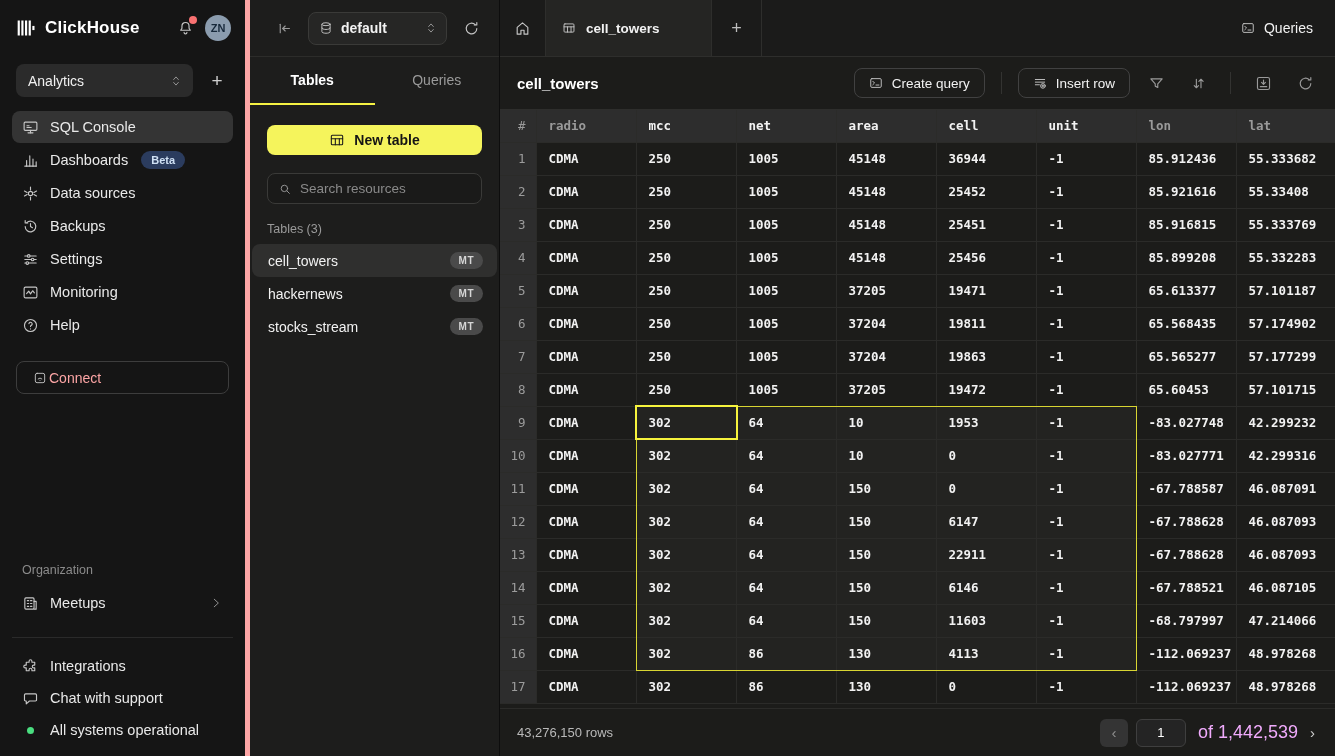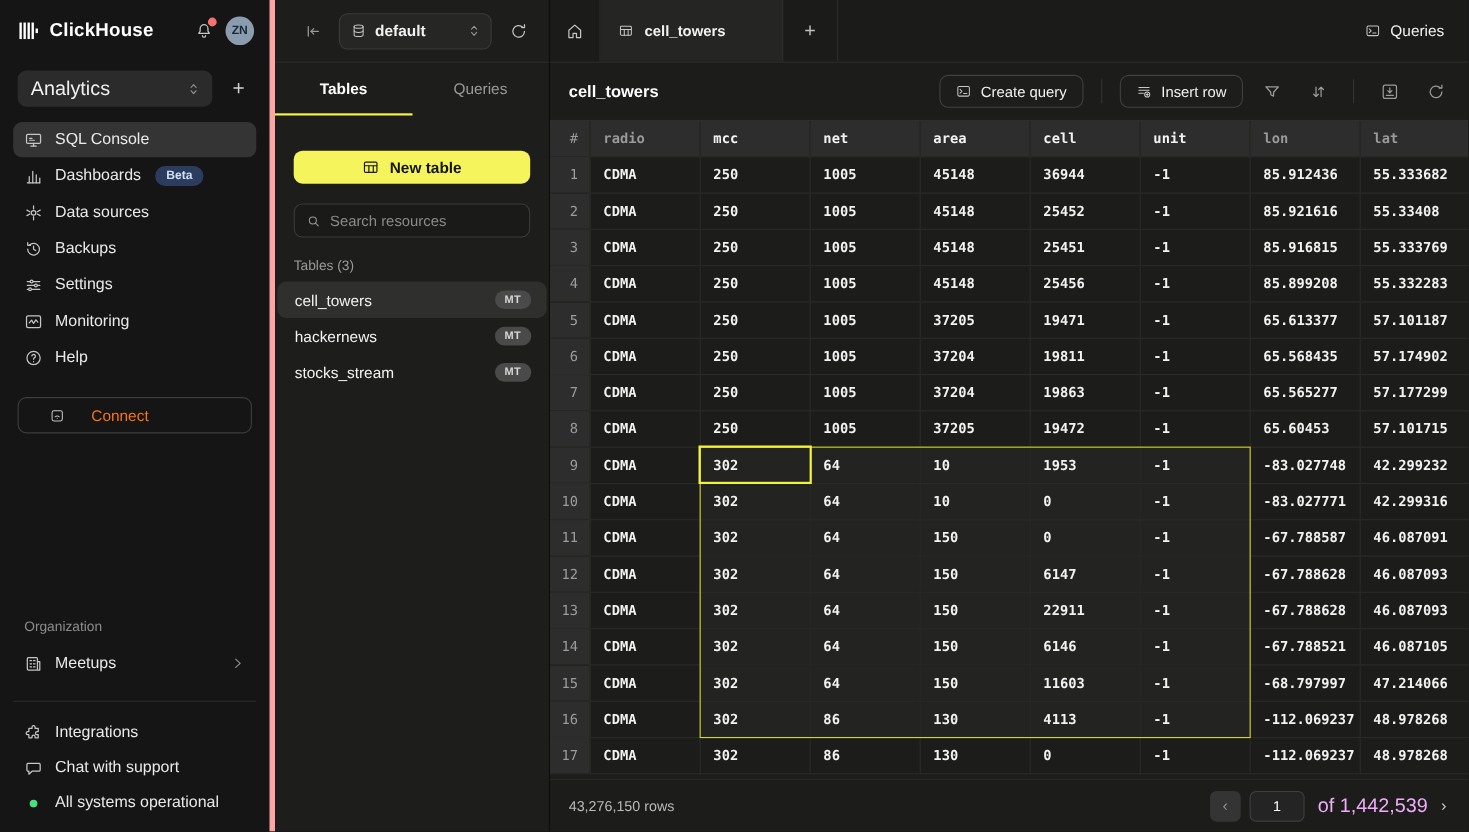--- a/index.html
+++ b/index.html
@@ -19,43 +19,43 @@
   
   .sidebar { width:250px; min-width:250px; background:#151515; border-right:5px solid #fca5a5; display:flex; flex-direction:column; }
   .side-top { display:flex; align-items:center; height:56px; padding:0 14px 0 16px; gap:9px; }
   .brand-name { font-size:17px; font-weight:700; color:#fff; letter-spacing:.2px; }
   .side-top .spacer { flex:1; }
   .bell-wrap { position:relative; width:22px; height:22px; display:flex; align-items:center; justify-content:center; }
   .bell-dot { position:absolute; top:-1px; right:-1px; width:8px; height:8px; border-radius:50%; background:#f87171; }
   .avatar { width:26px; height:26px; border-radius:50%; background:#8b9cae; color:#16283a; font-size:11px; font-weight:700; display:flex; align-items:center; justify-content:center; }
   .ws-row { display:flex; align-items:center; gap:12px; padding:8px 16px 14px 16px; }
   .ws-select { flex:1; height:33px; background:#2b2b2b; border-radius:8px; display:flex; align-items:center; padding:0 10px 0 12px; cursor:pointer; }
-  .ws-select span { flex:1; font-size:18px; color:#f0f0f0; }
+  .ws-select span { flex:1; font-size:14px; color:#f0f0f0; }
   .plus-btn { font-size:19px; color:#cfcfcf; width:24px; text-align:center; cursor:pointer; }
   .nav { padding:0 12px; display:flex; flex-direction:column; gap:1px; }
   .nav-item { display:flex; align-items:center; gap:11px; height:32px; padding:0 10px; border-radius:8px; cursor:pointer; color:#e9e9e9; font-size:14.5px; }
   .nav-item.active { background:#343434; }
   .badge-beta { background:#2b3c5e; color:#cfe0f4; font-size:11px; font-weight:600; padding:3px 10px; border-radius:10px; margin-left:2px; }
-  .connect-btn { margin:20px 16px 0 16px; height:33px; border:1px solid #3d3d3d; border-radius:8px; display:flex; align-items:center; gap:24px; padding-left:28px; cursor:pointer; font-size:14px; color:#f97316; }
+  .connect-btn { margin:20px 16px 0 16px; height:33px; border:1px solid #3d3d3d; border-radius:8px; display:flex; align-items:center; gap:2px; padding-left:16px; cursor:pointer; font-size:14px; color:#fca5a5; }
   .side-org { margin-top:auto; padding:0 12px; }
   .org-label { color:#8b8b8b; font-size:12.5px; padding:0 10px 10px 10px; }
   .side-div { border-top:1px solid #2a2a2a; margin:18px 0 12px 0; }
   .side-bottom { padding:0 12px 10px 12px; }
   .status-dot { width:7px; height:7px; border-radius:50%; background:#4ade80; margin:0 5px; flex:none; }
 
   
   .explorer { width:250px; min-width:250px; background:#1d1d1c; border-right:1px solid #0d0d0d; display:flex; flex-direction:column; }
   .exp-top { height:57px; display:flex; align-items:center; padding:0 14px 0 20px; gap:10px; border-bottom:1px solid #2c2c2a; }
   .icon-btn { width:28px; height:28px; display:flex; align-items:center; justify-content:center; cursor:pointer; border-radius:6px; }
   .db-select { flex:1; height:33px; background:#262625; border:1px solid #3a3a38; border-radius:8px; display:flex; align-items:center; gap:8px; padding:0 8px 0 10px; cursor:pointer; }
   .db-select span { flex:1; font-size:14px; font-weight:600; color:#f2f2f2; }
   .exp-tabs { display:flex; height:48px; }
   .exp-tab { flex:1; display:flex; align-items:center; justify-content:center; font-size:14px; color:#9a9a9a; cursor:pointer; border-bottom:2px solid transparent; }
   .exp-tab.active { color:#fff; font-weight:600; border-bottom-color:#f5f243; }
-  .new-table-btn { margin:32px 17px 0 17px; height:30px; background:#f5f45c; border-radius:8px; display:flex; align-items:center; justify-content:center; gap:9px; cursor:pointer; color:#141414; font-size:14px; font-weight:600; }
+  .new-table-btn { margin:20px 17px 0 17px; height:30px; background:#f5f45c; border-radius:8px; display:flex; align-items:center; justify-content:center; gap:9px; cursor:pointer; color:#141414; font-size:14px; font-weight:600; }
   .new-table-btn .ic { stroke:#1a1a1a; width:16px; height:16px; }
   .search-box { margin:18px 17px 0 17px; height:31px; background:#1a1a19; border:1px solid #3a3a38; border-radius:8px; display:flex; align-items:center; gap:8px; padding:0 10px; }
   .search-box input { background:transparent; border:none; outline:none; color:#e8e8e8; font-size:13.5px; width:100%; font-family:"Liberation Sans",sans-serif; }
   .search-box input::placeholder { color:#8a8a8a; }
   .exp-section-label { color:#9a9a9a; font-size:12.5px; padding:18px 17px 8px 17px; }
   .tbl-list { padding:0 2px; }
   .tbl-item { display:flex; align-items:center; height:33px; padding:0 14px 0 16px; border-radius:8px; margin:0 0 0 0; cursor:pointer; }
   .tbl-item.selected { background:#2f2f2e; }
   .tbl-item span.nm { flex:1; font-size:14px; color:#f2f2f2; }
   .badge-mt { background:#4a4a4a; color:#d6d6d6; font-size:10px; font-weight:700; letter-spacing:.5px; padding:3px 9px; border-radius:10px; }

